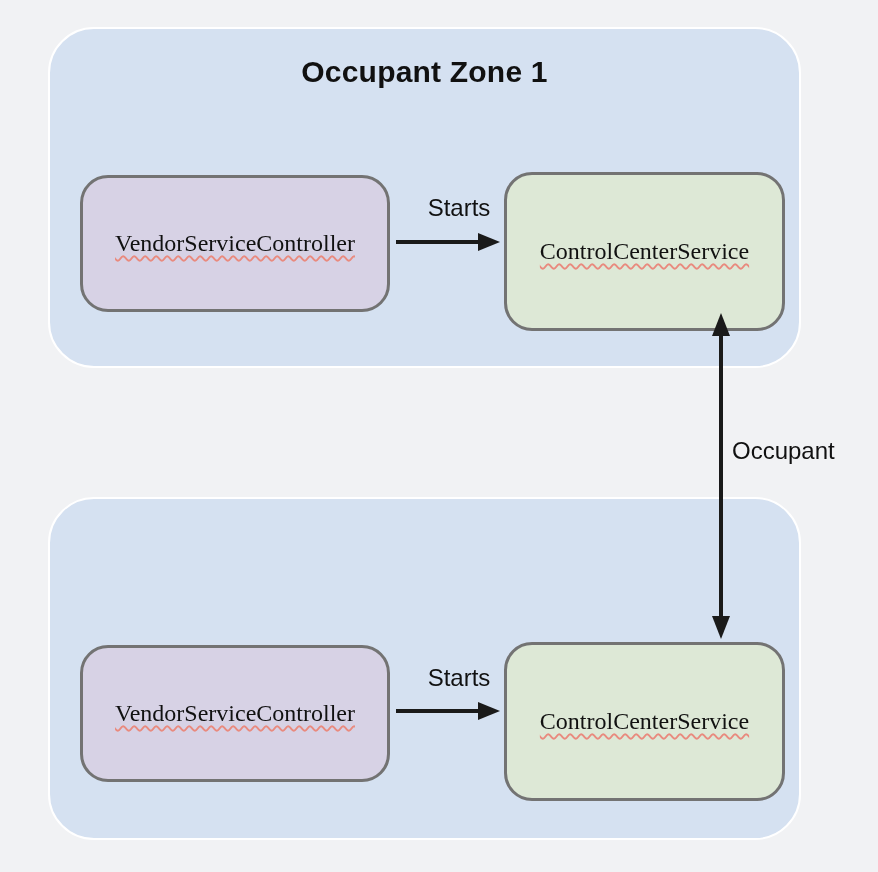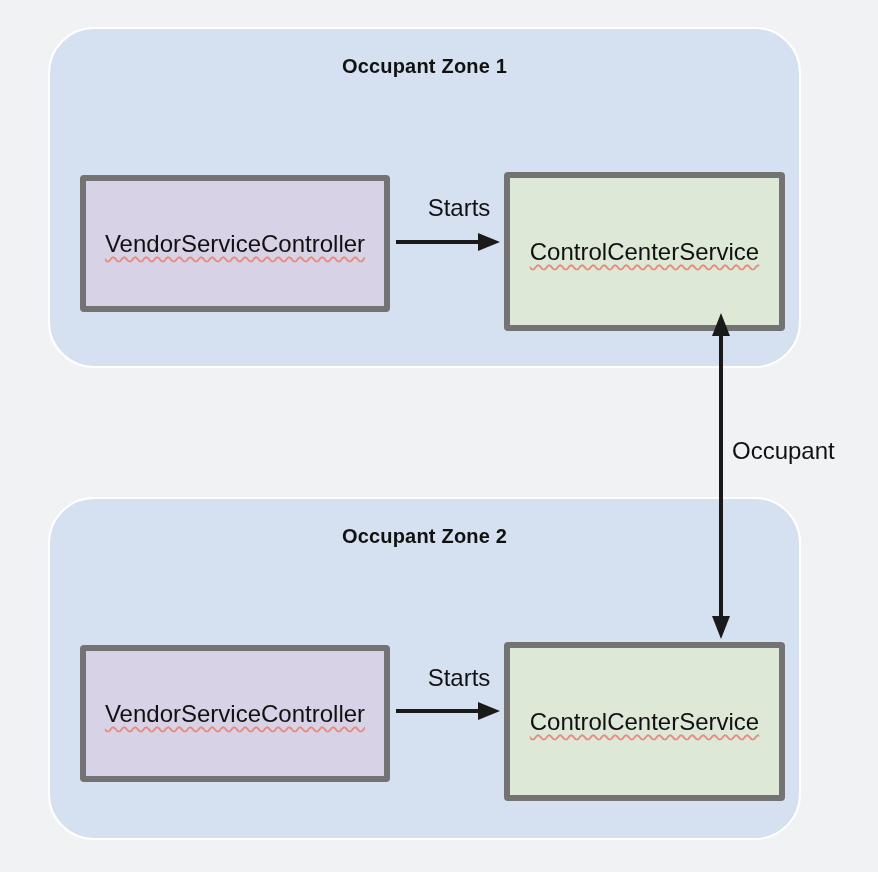--- a/index.html
+++ b/index.html
@@ -30,33 +30,34 @@
     background: #d5e1f1;
     border: 2px solid #ffffff;
     border-radius: 46px;
     box-sizing: border-box;
   }
   .zone1 { top: 27px;  height: 341px; }
   .zone2 { top: 497px; height: 343px; }
   .zone-title {
     margin-top: 26px;
     text-align: center;
-    font-size: 20px;
+    font-size: 30px;
     font-weight: bold;
     color: #111111;
     letter-spacing: 0.2px;
   }
   .node {
     position: absolute;
     box-sizing: border-box;
-    border: 6px solid #737373;
-    border-radius: 4px;
+    border: 3px solid #737373;
+    border-radius: 28px;
     display: flex;
     align-items: center;
     justify-content: center;
+    font-family: Liberation Serif, serif;
   }
   .vendor {
     left: 30px;
     top: 146px;
     width: 310px;
     height: 137px;
     background: #d7d2e5;
   }
   .control {
     left: 454px;
@@ -101,21 +102,20 @@
     <div class="node vendor">
       <span class="node-label">VendorServiceController</span>
     </div>
     <div class="node control">
       <span class="node-label">ControlCenterService</span>
     </div>
     <div class="edge-label starts-label">Starts</div>
   </div>
 
   <div class="zone zone2">
-    <div class="zone-title">Occupant Zone 2</div>
     <div class="node vendor">
       <span class="node-label">VendorServiceController</span>
     </div>
     <div class="node control">
       <span class="node-label">ControlCenterService</span>
     </div>
     <div class="edge-label starts-label">Starts</div>
   </div>
 
   <div class="edge-label connect-label">Occupant</div>

